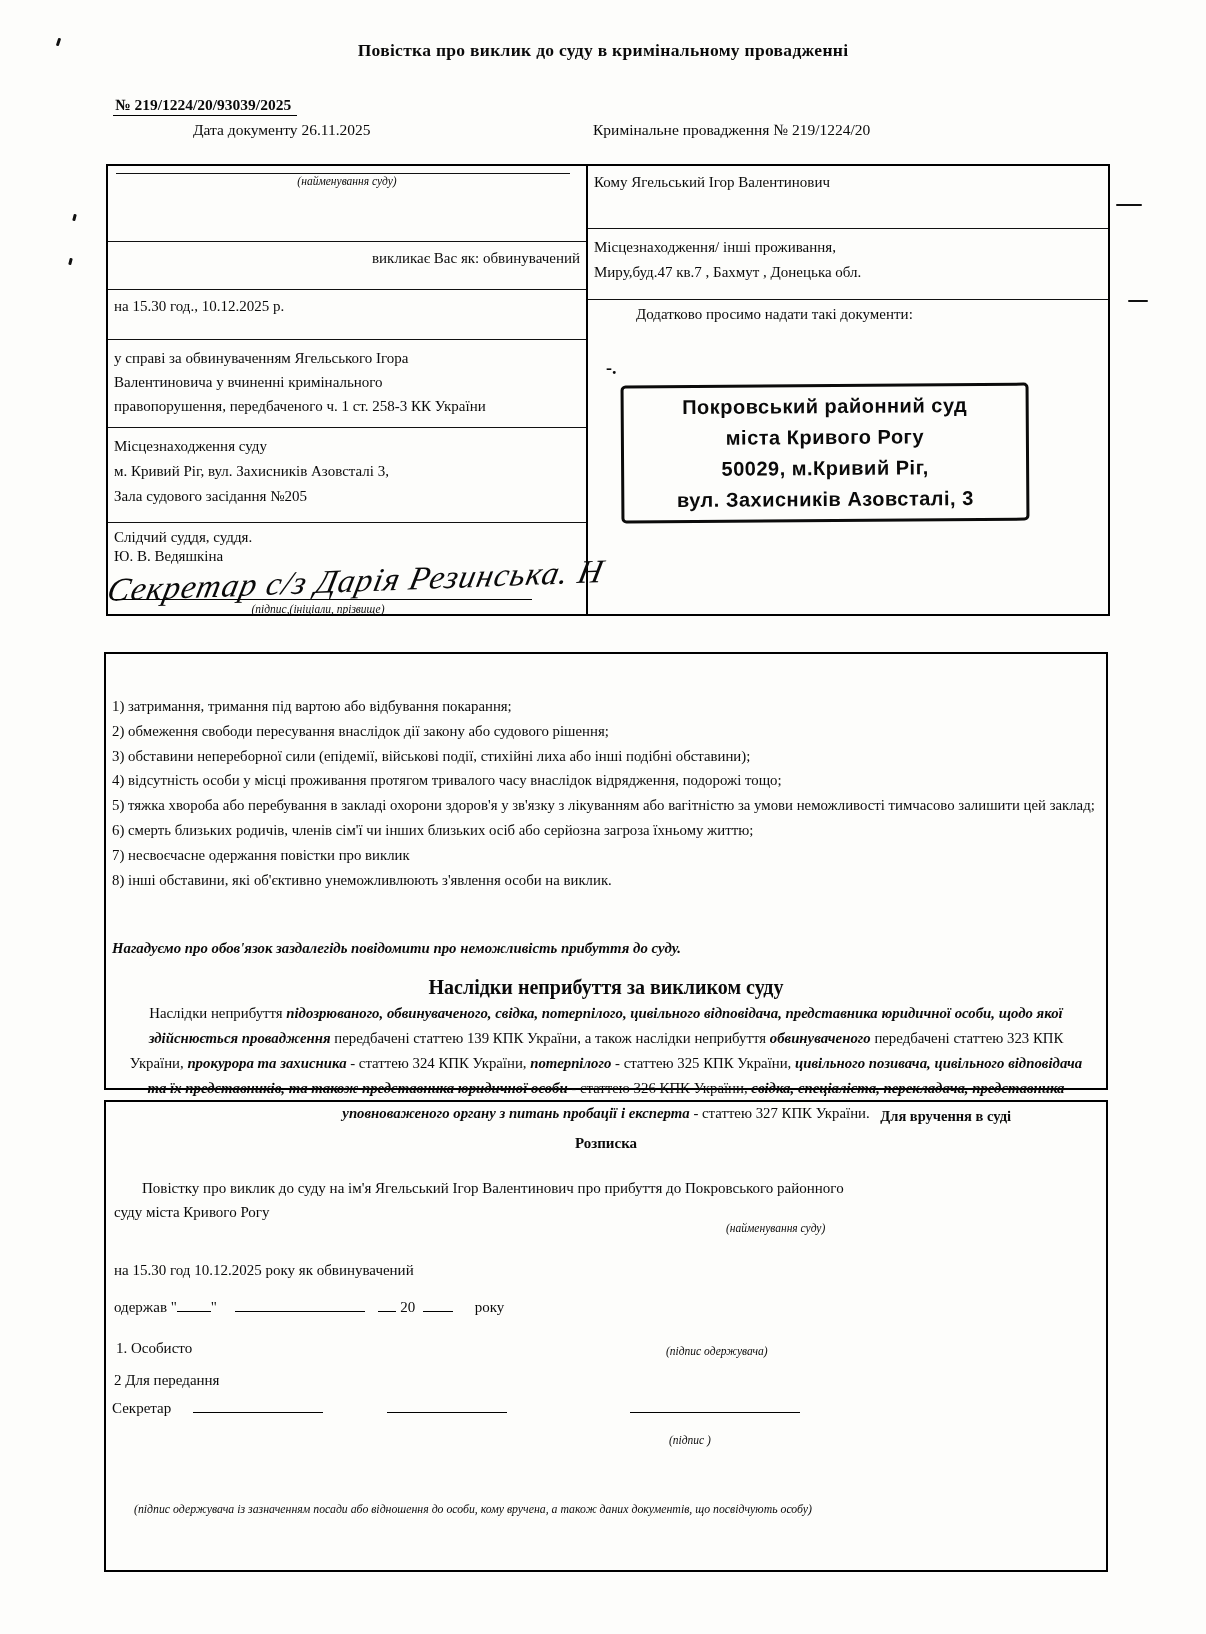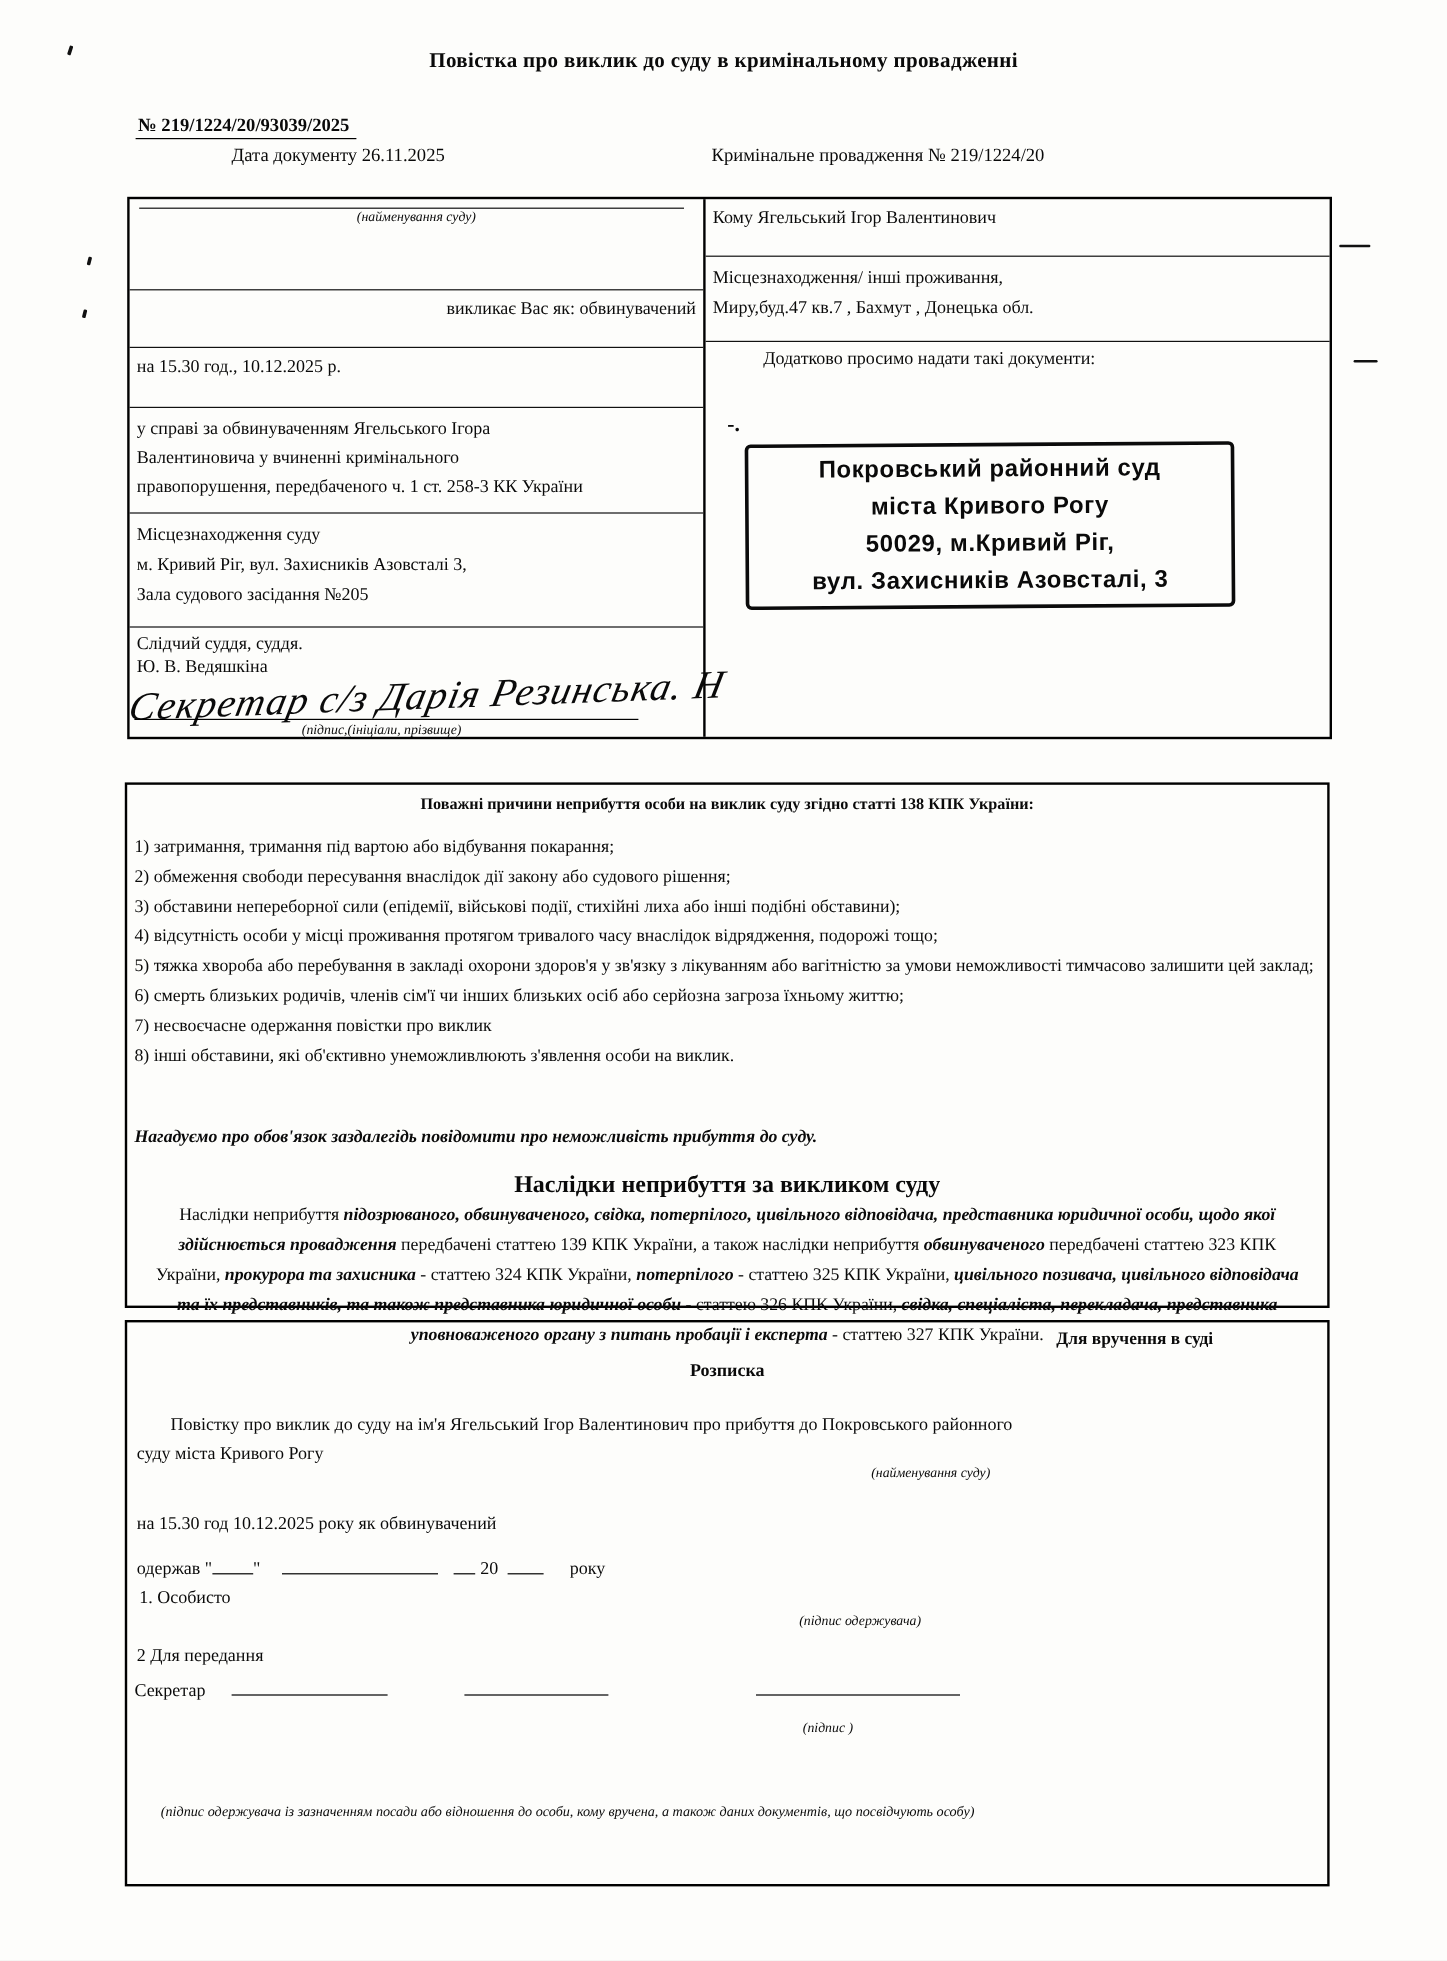--- a/index.html
+++ b/index.html
@@ -30,21 +30,21 @@
   .hl{border-bottom:1.4px solid #111;}
   .cap{font-size:11.5px;font-style:italic;text-align:center;}
 
   .lrow1{height:76px;}
   .lrow2{height:48px;padding-top:8px;text-align:right;}
   .lrow3{height:50px;padding-top:8px;}
   .lrow4{height:88px;padding-top:6px;line-height:24px;}
   .lrow5{height:95px;padding-top:6px;line-height:25px;}
   .lrow6{flex:1;padding-top:6px;}
 
-  .rrow1{height:48px;padding-top:8px;}
+  .rrow1{height:63px;padding-top:8px;}
   .rrow2{height:71px;padding-top:6px;line-height:25px;}
   .rrow3{flex:1;padding-top:6px;padding-left:48px;}
 
   .sig{
     position:absolute;left:2px;top:40px;width:470px;
     font-size:33px;font-style:italic;white-space:nowrap;
     transform:skewX(-14deg) rotate(-2.2deg);
     letter-spacing:1px;overflow:visible;
   }
   .sigline{position:absolute;left:4px;top:76px;width:420px;border-bottom:1.6px solid #000;}
@@ -71,21 +71,21 @@
 
   
   .gbox{left:104px;top:1100px;width:1004px;height:472px;border:2px solid #000;box-sizing:border-box;}
   .gdeliv{position:absolute;right:95px;top:6px;font-weight:bold;font-size:14.5px;}
   .ghead{position:absolute;left:0;right:0;top:33px;text-align:center;font-weight:bold;font-size:15px;}
   .gbody{position:absolute;left:8px;right:8px;top:74px;font-size:15px;line-height:24px;}
   .gbody .ind{display:inline-block;width:28px;}
   .gcourtcap{position:absolute;left:620px;top:120px;font-size:11.5px;font-style:italic;}
   .gdt{position:absolute;left:8px;top:160px;font-size:15px;}
   .grecv{position:absolute;left:8px;top:195px;font-size:15px;}
-  .gopt1{position:absolute;left:10px;top:222px;font-size:15px;}
+  .gopt1{position:absolute;left:10px;top:238px;font-size:15px;}
   .grcvcap{position:absolute;left:560px;top:243px;font-size:11.5px;font-style:italic;}
   .gopt2{position:absolute;left:8px;top:270px;font-size:15px;}
   .gsec{position:absolute;left:6px;top:296px;font-size:15px;}
   .gsigncap{position:absolute;left:563px;top:332px;font-size:11.5px;font-style:italic;}
   .gfoot{position:absolute;left:28px;right:130px;top:400px;font-size:11.8px;font-style:italic;}
 
   .blank{display:inline-block;border-bottom:1.4px solid #000;height:14px;vertical-align:baseline;}
 
   
   .art{position:absolute;background:#111;border-radius:1px;}
@@ -157,21 +157,20 @@
               <div>50029, м.Кривий Ріг,</div>
               <div>вул. Захисників Азовсталі, 3</div>
             </div>
         </div>
         <div class="stampmark">-.</div>
       </div>
     </div>
   </div>
 
   <div class="abs rbox">
-    <div class="rhead">Поважні причини неприбуття особи на виклик суду згідно статті 138 КПК України:</div>
     <div class="ritems">
         <div>1) затримання, тримання під вартою або відбування покарання;</div>
         <div>2) обмеження свободи пересування внаслідок дії закону або судового рішення;</div>
         <div>3) обставини непереборної сили (епідемії, військові події, стихійні лиха або інші подібні обставини);</div>
         <div>4) відсутність особи у місці проживання протягом тривалого часу внаслідок відрядження, подорожі тощо;</div>
         <div>5) тяжка хвороба або перебування в закладі охорони здоров'я у зв'язку з лікуванням або вагітністю за умови неможливості тимчасово залишити цей заклад;</div>
         <div>6) смерть близьких родичів, членів сім'ї чи інших близьких осіб або серйозна загроза їхньому життю;</div>
         <div>7) несвоєчасне одержання повістки про виклик</div>
         <div>8) інші обставини, які об'єктивно унеможливлюють з'явлення особи на виклик.</div>
       </div>

